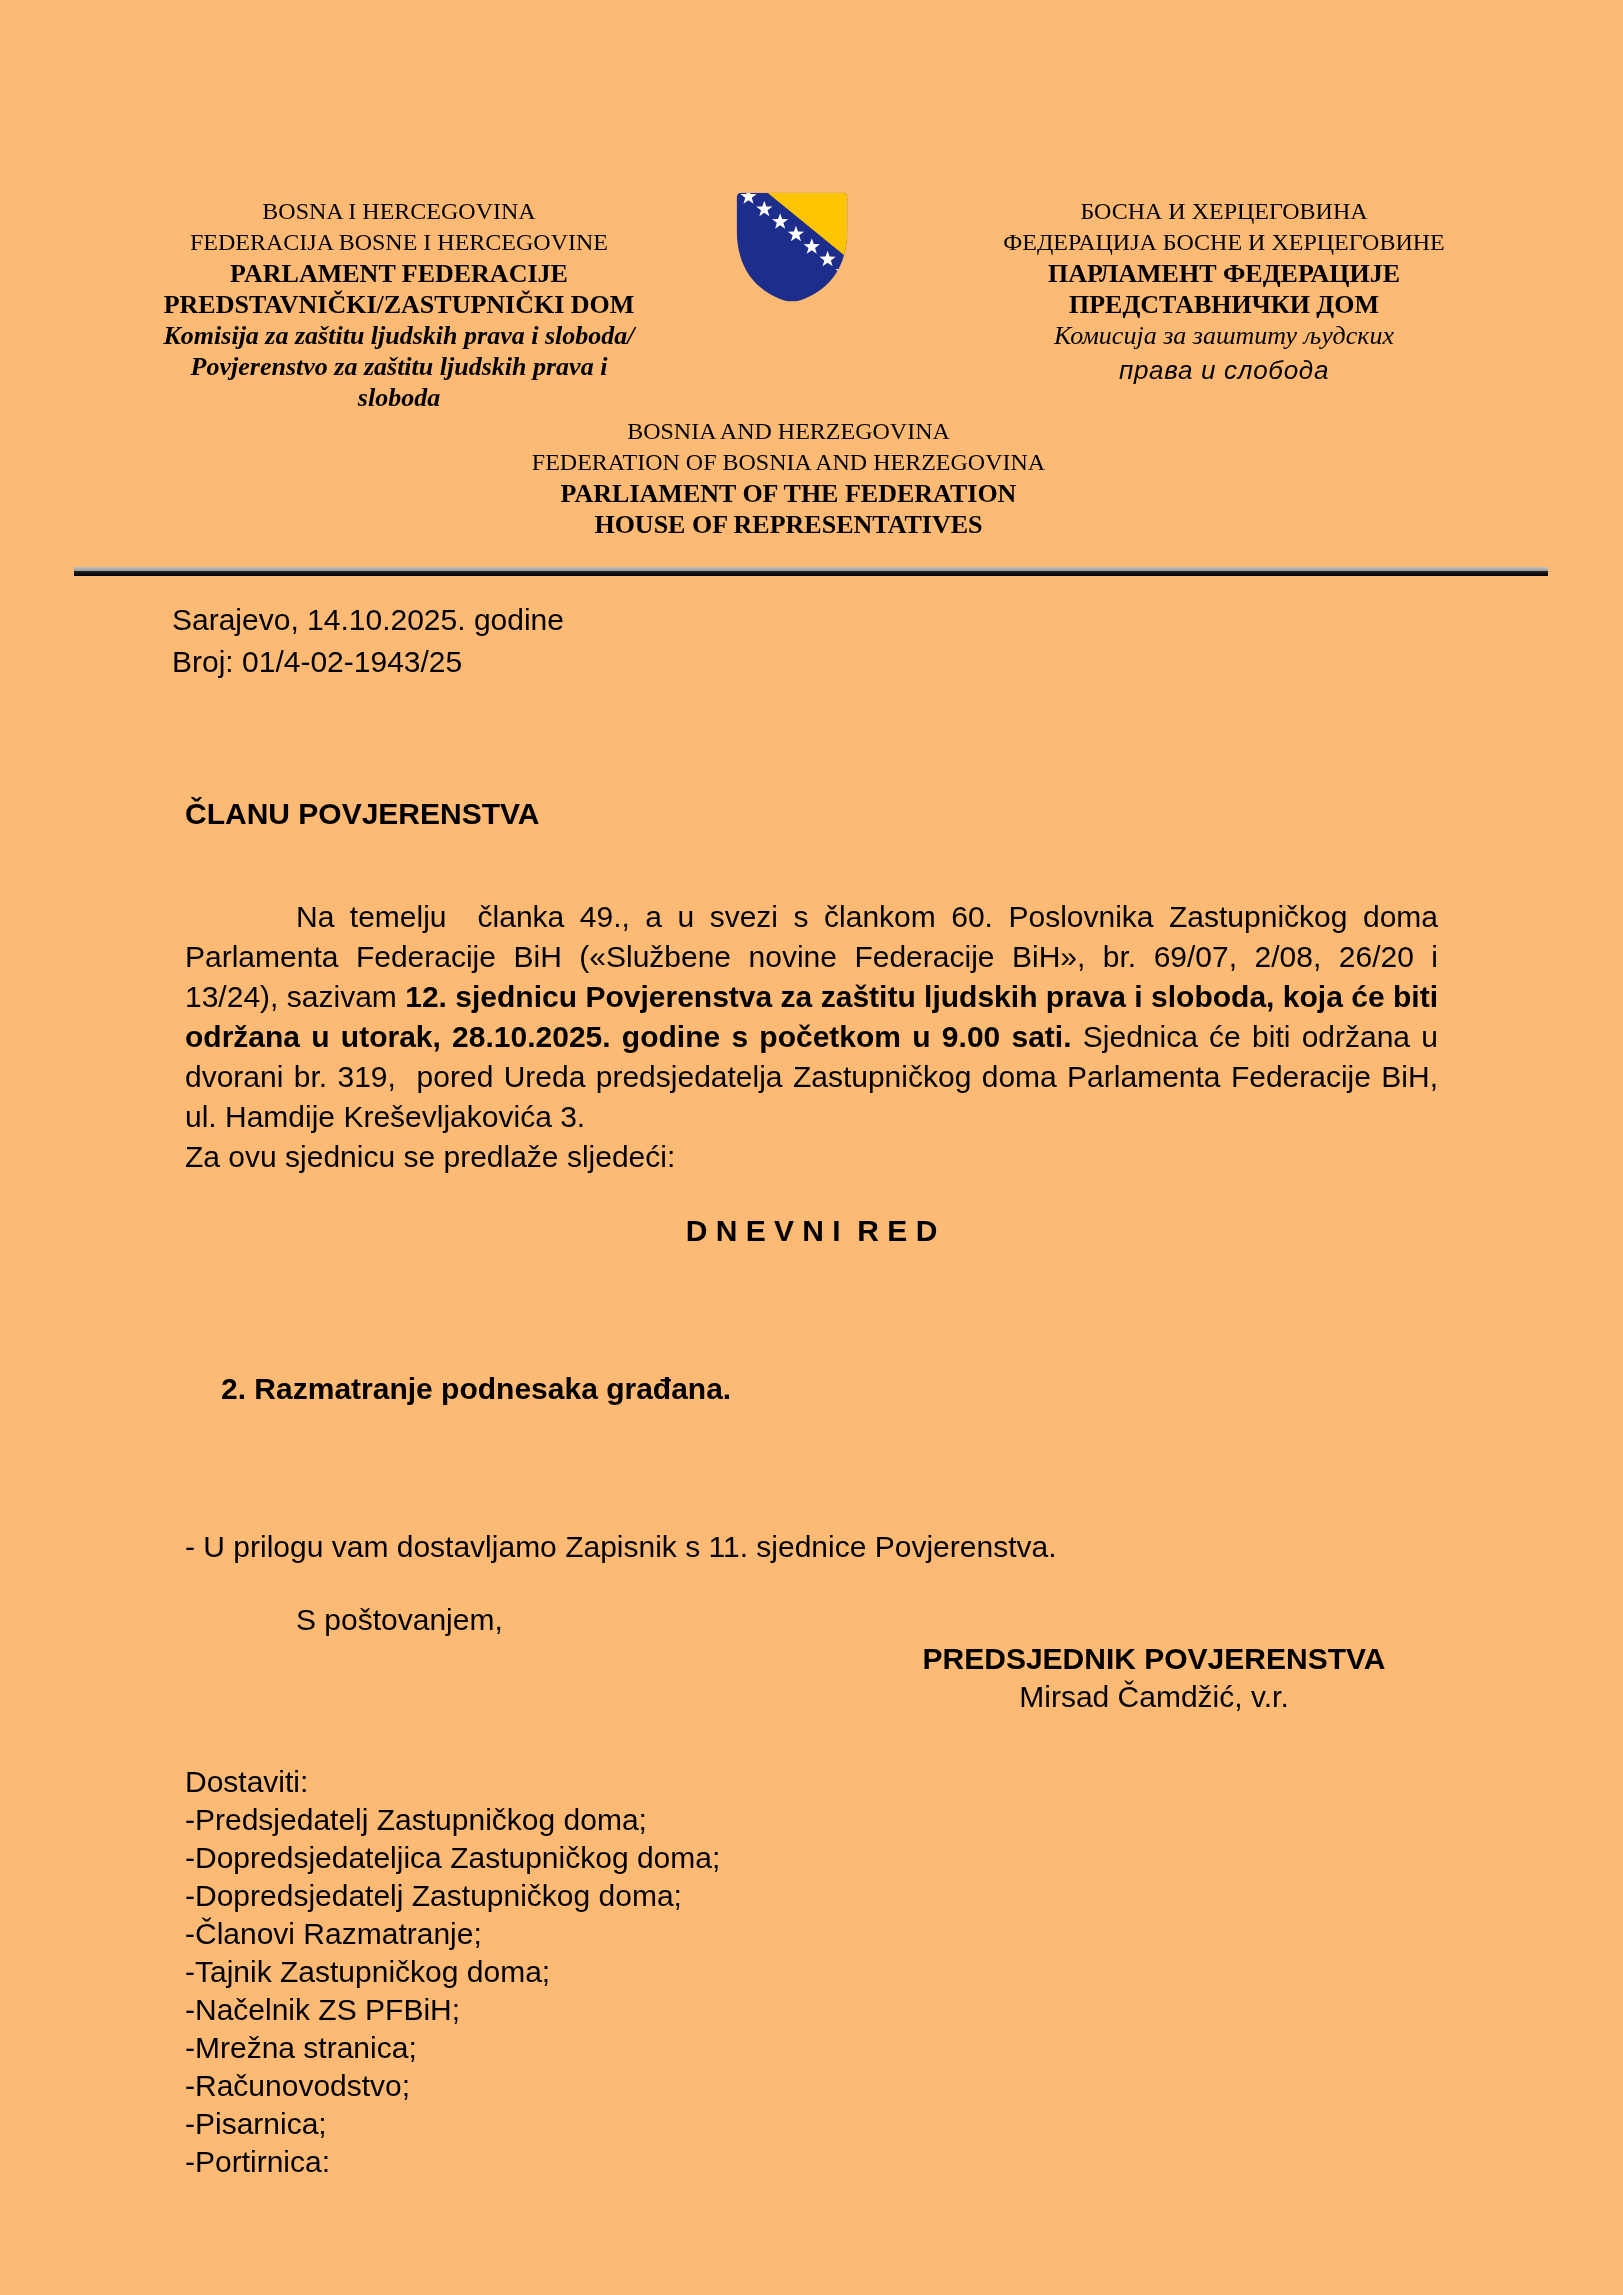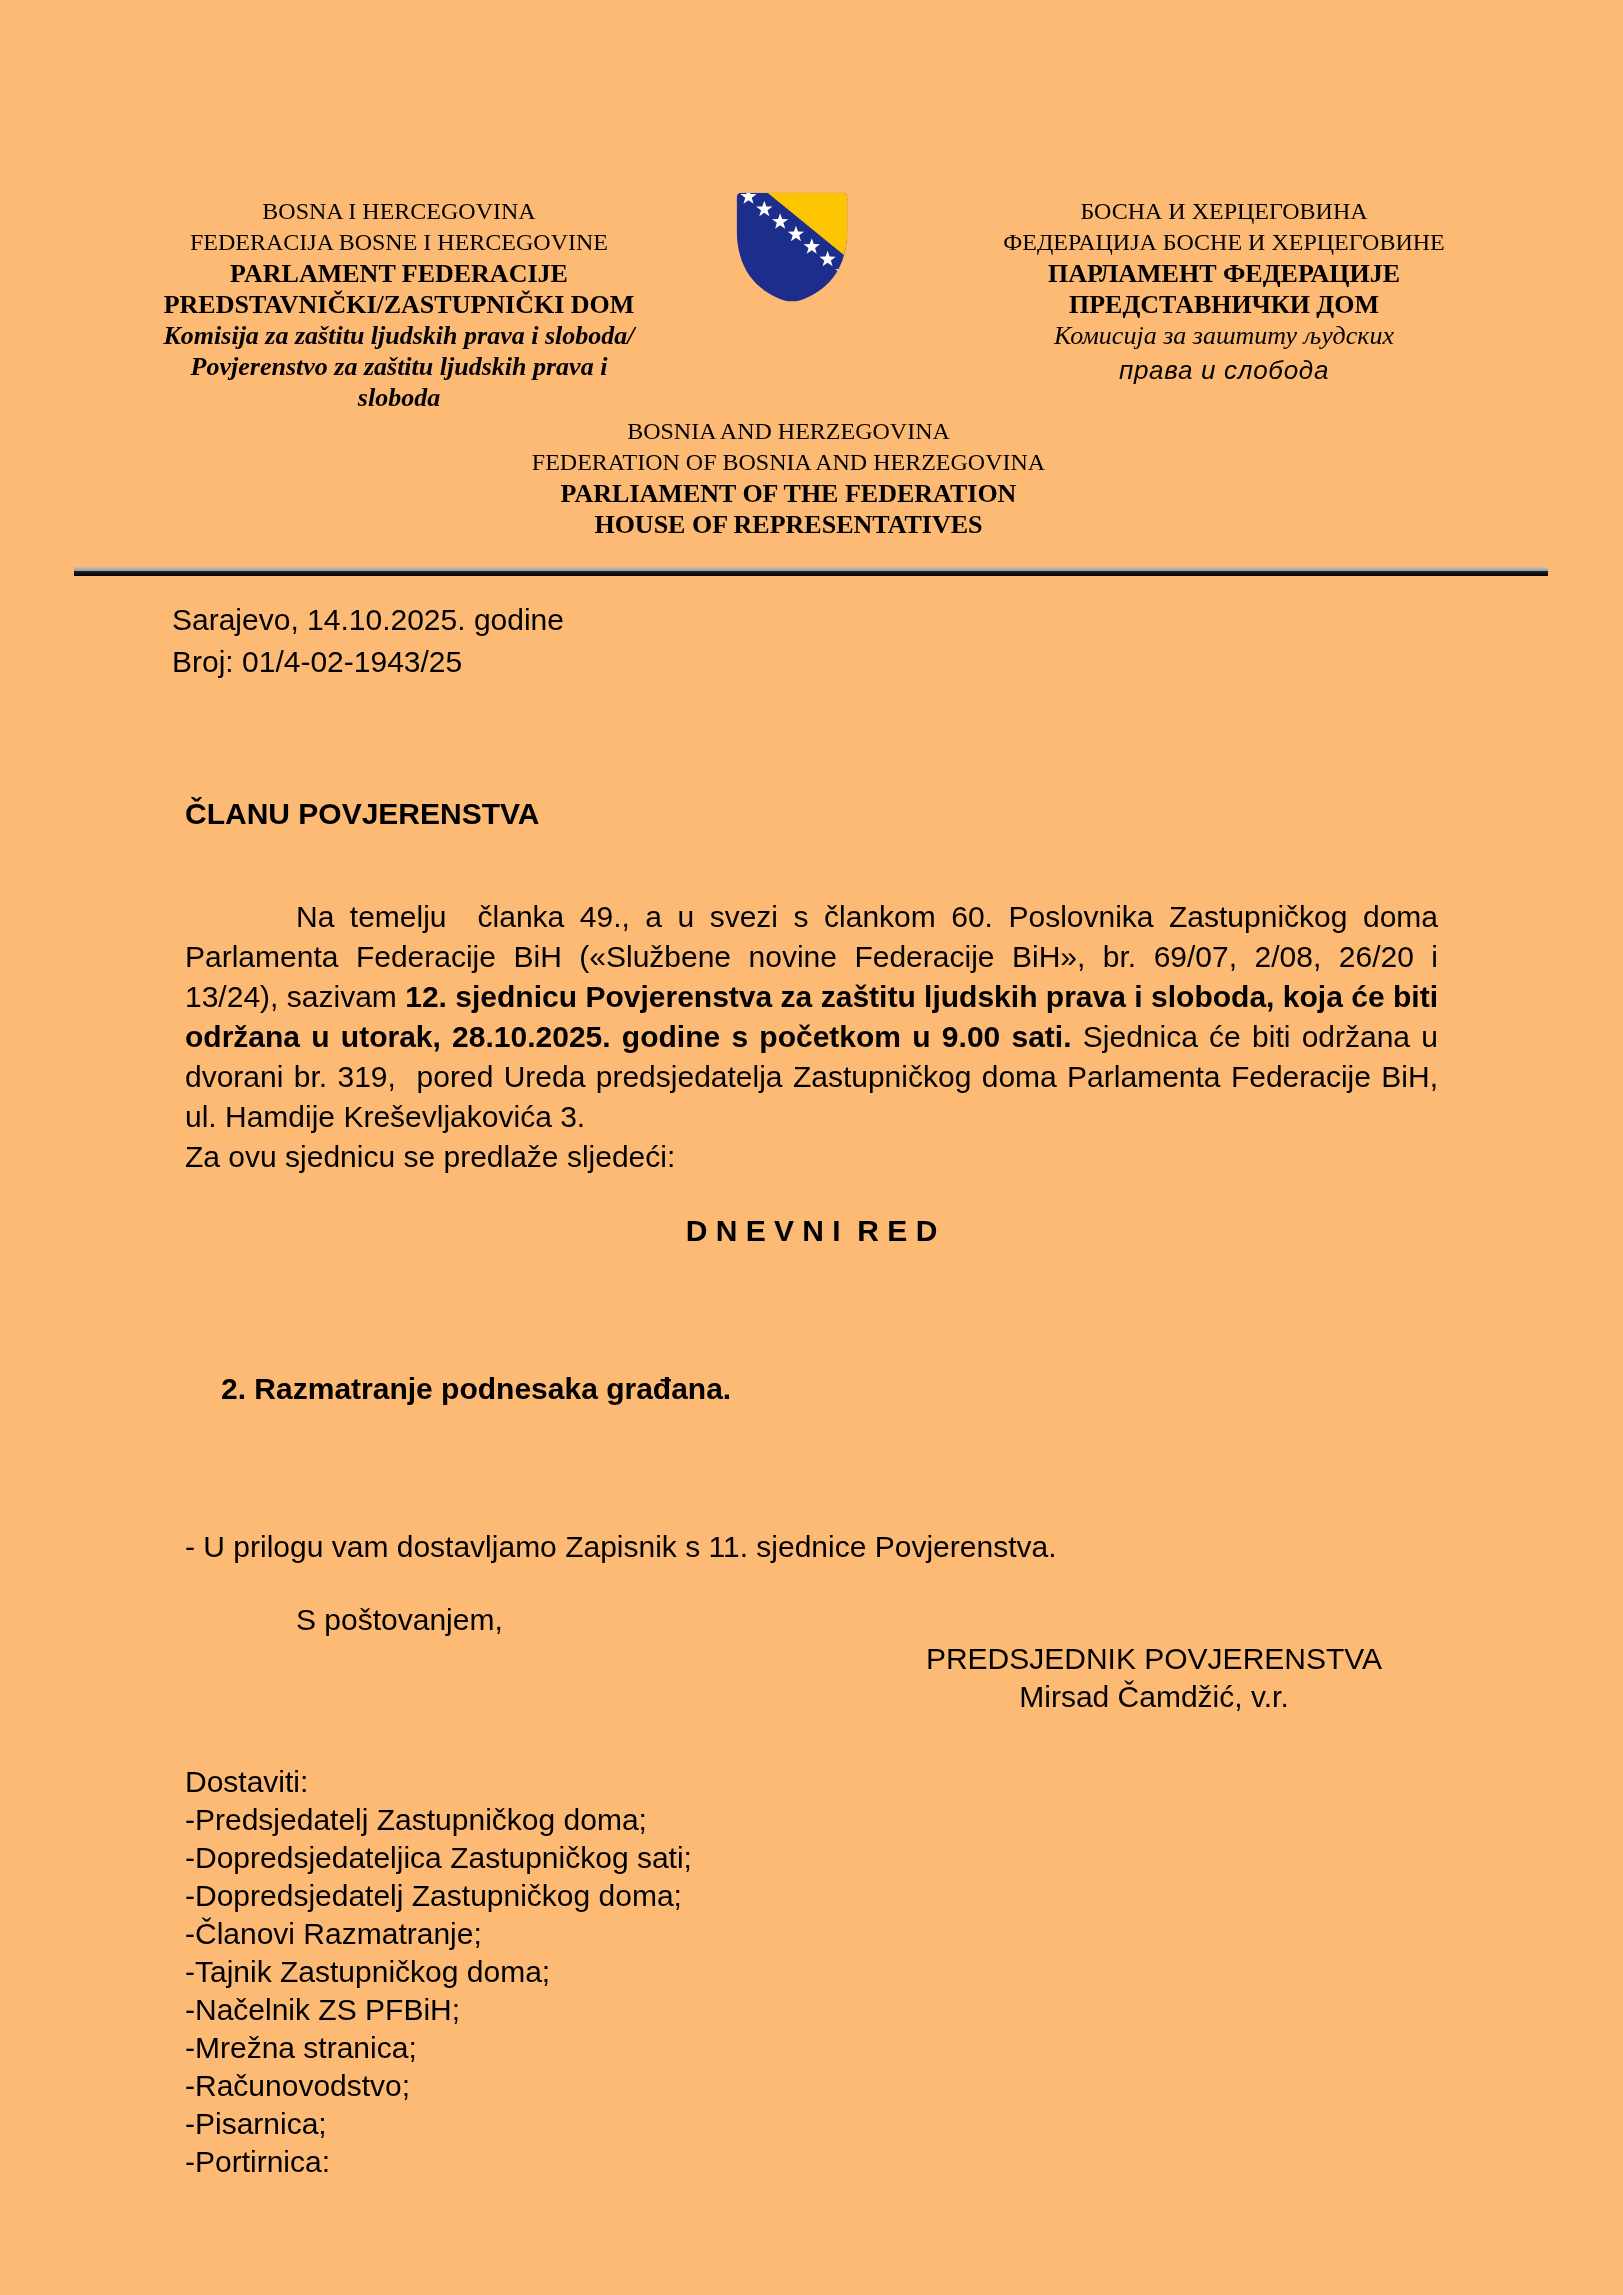--- a/index.html
+++ b/index.html
@@ -46,21 +46,21 @@
                   font-size: 30px; line-height: 40px; white-space: pre-wrap; }
   .agenda-list { list-style: none; margin: 38px 0 0 0; padding: 0;
                  font-weight: 700; line-height: 40px; white-space: pre-wrap; }
   .agenda-item-1 { padding-left: 57px; }
   .agenda-item-2 { padding-left: 36px; }
 
   .attach { margin-top: 38px !important; line-height: 40px; }
   .salut  { margin-top: 33px !important; line-height: 40px; text-indent: 111px; }
 
   .sig { margin-left: 681px; width: 576px; text-align: center; line-height: 38px; }
-  .sig-title { font-weight: 400; }
+  .sig-title { font-weight: 700; }
 
   .dist { margin-top: 47px; line-height: 38px; }
   .dist ul { list-style: none; margin: 0; padding: 0; }
 </style>
 </head>
 <body>
 
 <div class="page">
 
   <div class="hdr-block hdr-left">
@@ -138,21 +138,21 @@
 
     <div class="sig">
       <div class="sig-title">PREDSJEDNIK POVJERENSTVA</div>
       <div>Mirsad Čamdžić, v.r.</div>
     </div>
 
     <div class="dist">
       <div>Dostaviti:</div>
       <ul>
         <li>-Predsjedatelj Zastupničkog doma;</li>
-        <li>-Dopredsjedateljica Zastupničkog sati;</li>
+        <li>-Dopredsjedateljica Zastupničkog doma;</li>
         <li>-Dopredsjedatelj Zastupničkog doma;</li>
         <li>-Članovi Razmatranje;</li>
         <li>-Tajnik Zastupničkog doma;</li>
         <li>-Načelnik ZS PFBiH;</li>
         <li>-Mrežna stranica;</li>
         <li>-Računovodstvo;</li>
         <li>-Pisarnica;</li>
         <li>-Portirnica:</li>
 
       </ul>

